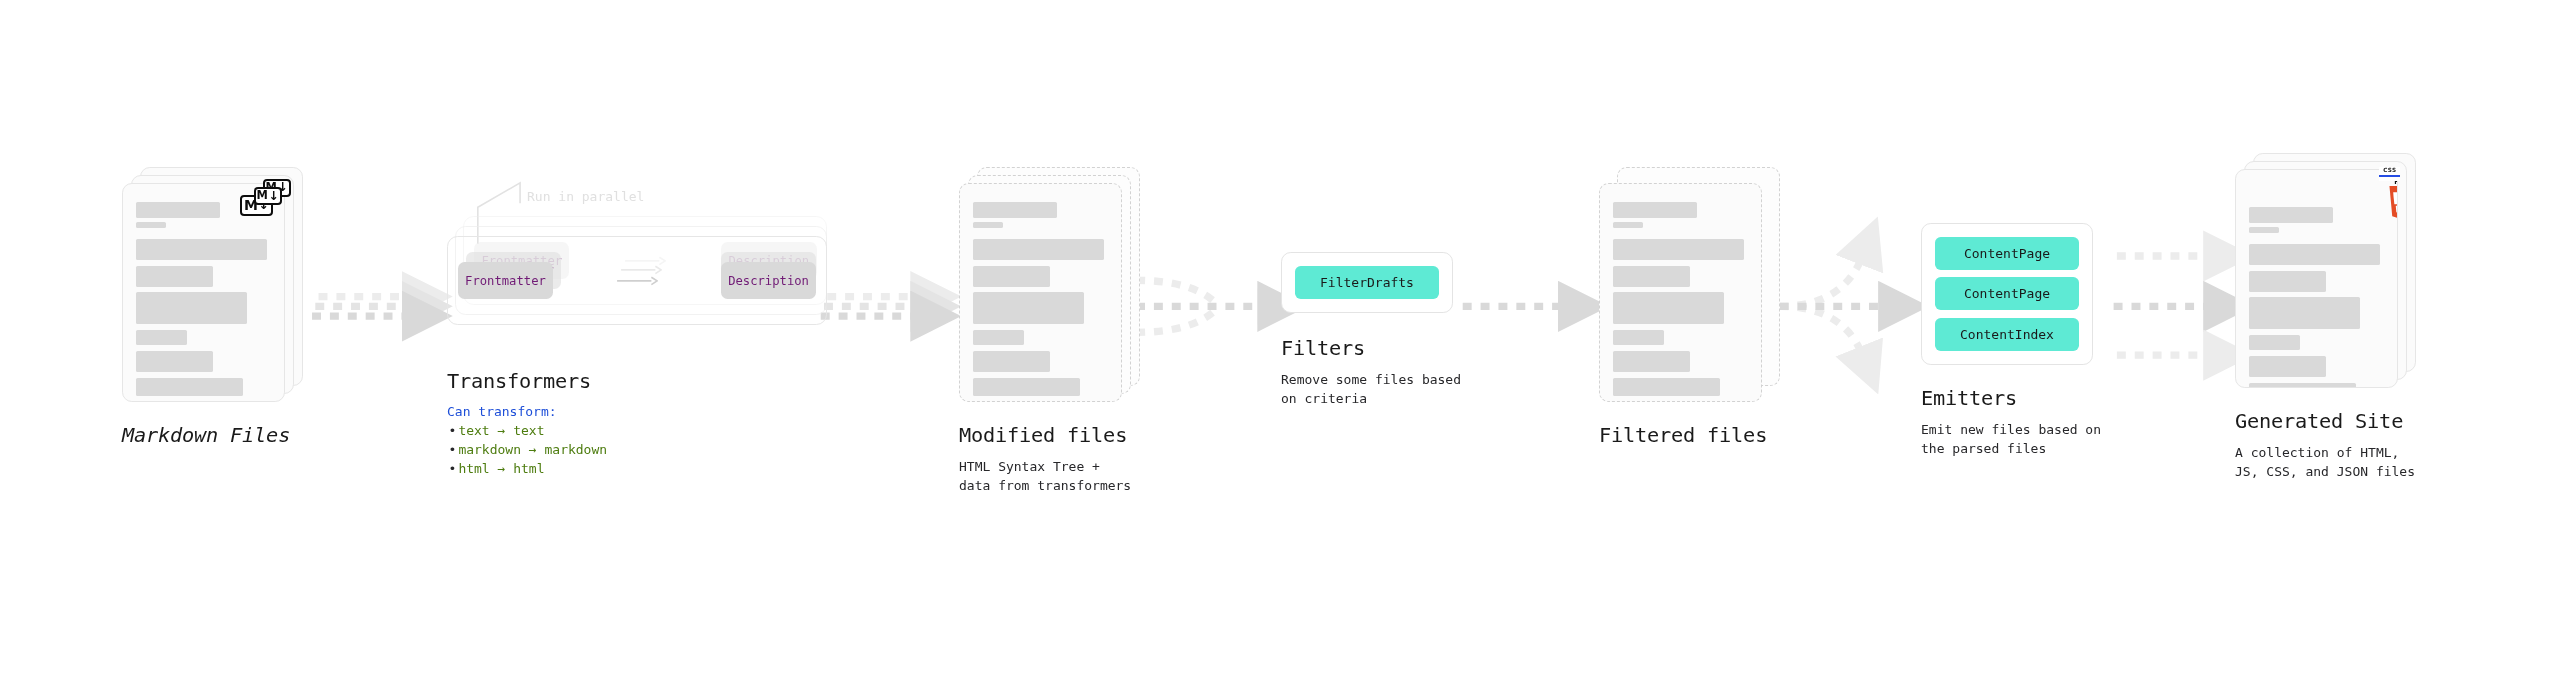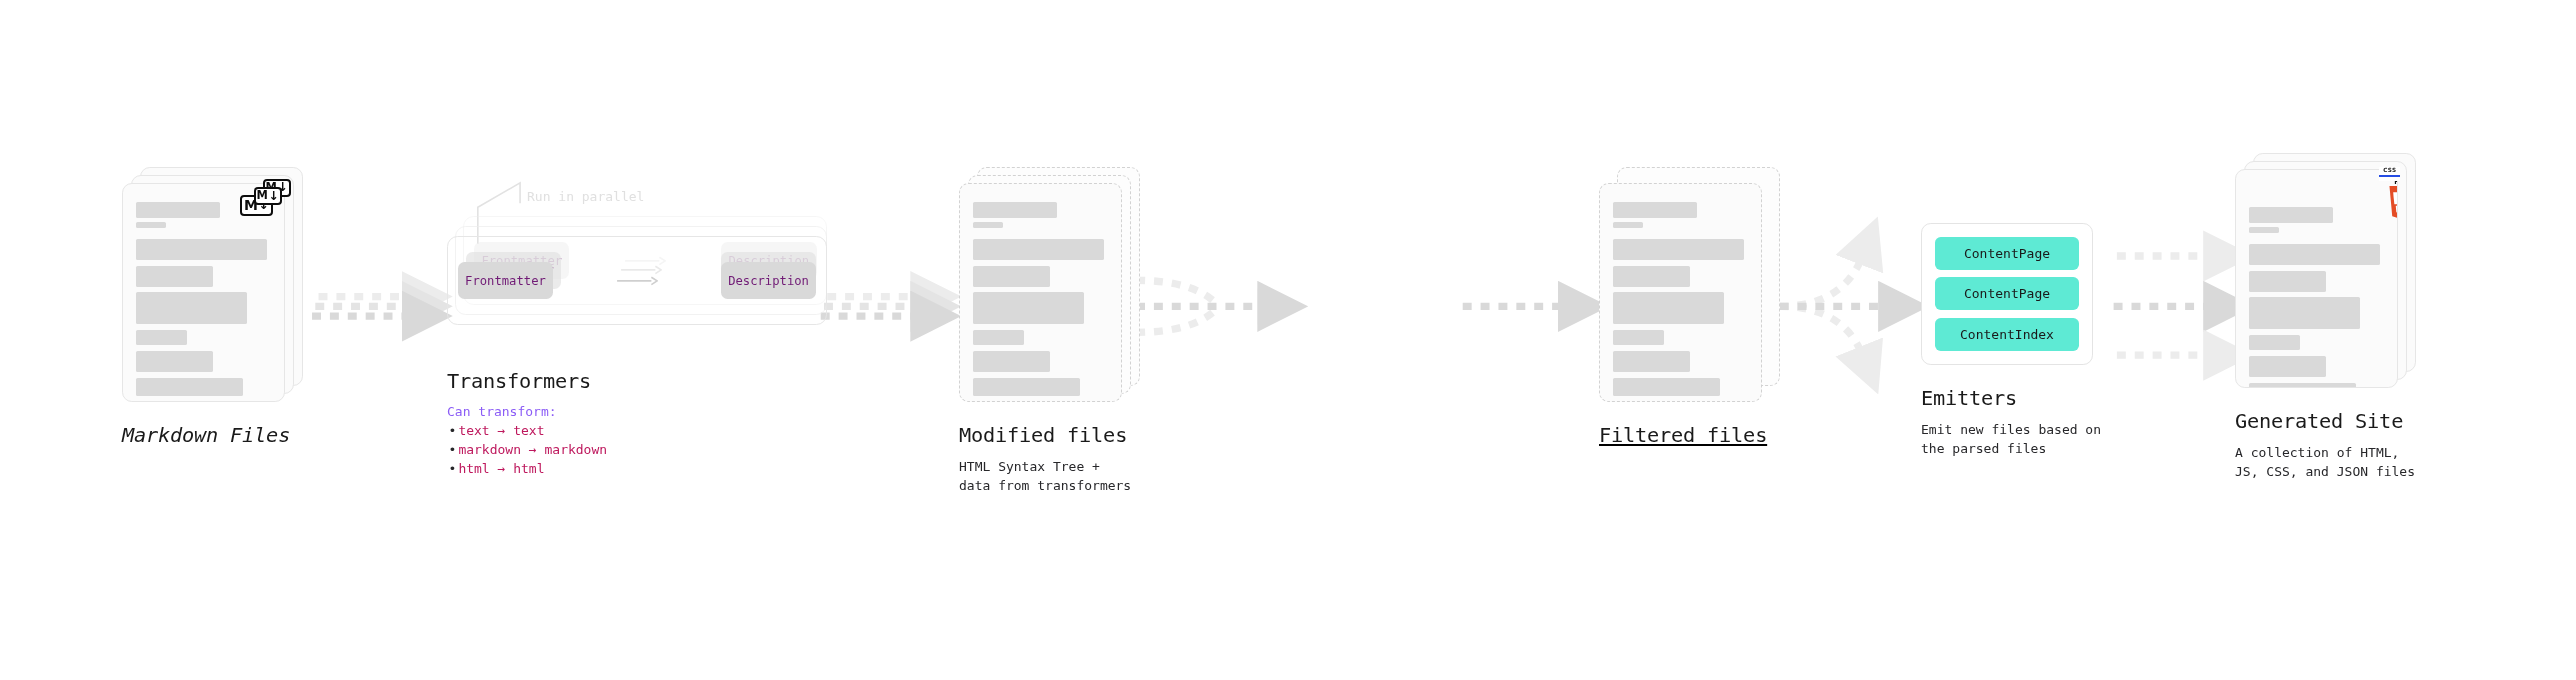--- a/index.html
+++ b/index.html
@@ -109,24 +109,24 @@
   }
   .desc {
     font-size: 13px;
     color: #27272a;
     line-height: 1.45;
     white-space: pre-line;
     margin-top: 11.4px;
     font-family: "DejaVu Sans Mono", "Liberation Mono", monospace;
   }
   .desc-list { margin-top: 9.8px; }
-  .desc-list .lead { font-size: 13px; color: #8b5cf6; line-height: 1.45; }
+  .desc-list .lead { font-size: 13px; color: #1d4ed8; line-height: 1.45; }
   .desc-list ul { list-style: none; margin-top: 0.8px; }
   .desc-list li {
-    font-size: 13px; color: #be185d; line-height: 1.45;
+    font-size: 13px; color: #4d7c0f; line-height: 1.45;
     padding-left: 11.4px; position: relative;
   }
   .desc-list li::before {
     content: "\2022"; position: absolute; left: 1.6px; top: 0; color: #27272a;
   }
 
   
   .plugin-box {
     border: 1.3px solid #e4e4e4;
     border-radius: 9.8px;
@@ -337,22 +337,30 @@
           <div class="bar p5"></div>
           <div class="bar p6"></div>
         </div>
       </div>
     </div>
     <div class="title" style="margin-top:19.5px;">Modified files</div>
     <div class="desc">HTML Syntax Tree +
 data from transformers</div>
   </div>
 
-
-  <div class="node" style="left:1599px; top:167px;text-decoration:underline;">
+  <div class="node" style="left:1281px; top:252px;">
+    <div class="plugin-box" style="width:172px;">
+      <div class="pill">FilterDrafts</div>
+    </div>
+    <div class="title" style="margin-top:23px;">Filters</div>
+    <div class="desc">Remove some files based
+on criteria</div>
+  </div>
+
+  <div class="node" style="left:1599px; top:167px;">
     <div class="card-stack">
       <div class="card dashed back2"></div>
       <div class="card dashed front">
         <div class="card-body">
           <div class="bar h-title"></div>
           <div class="bar h-sub"></div>
           <div class="bar p1"></div>
           <div class="bar p2"></div>
           <div class="bar p3"></div>
           <div class="bar p4"></div>

